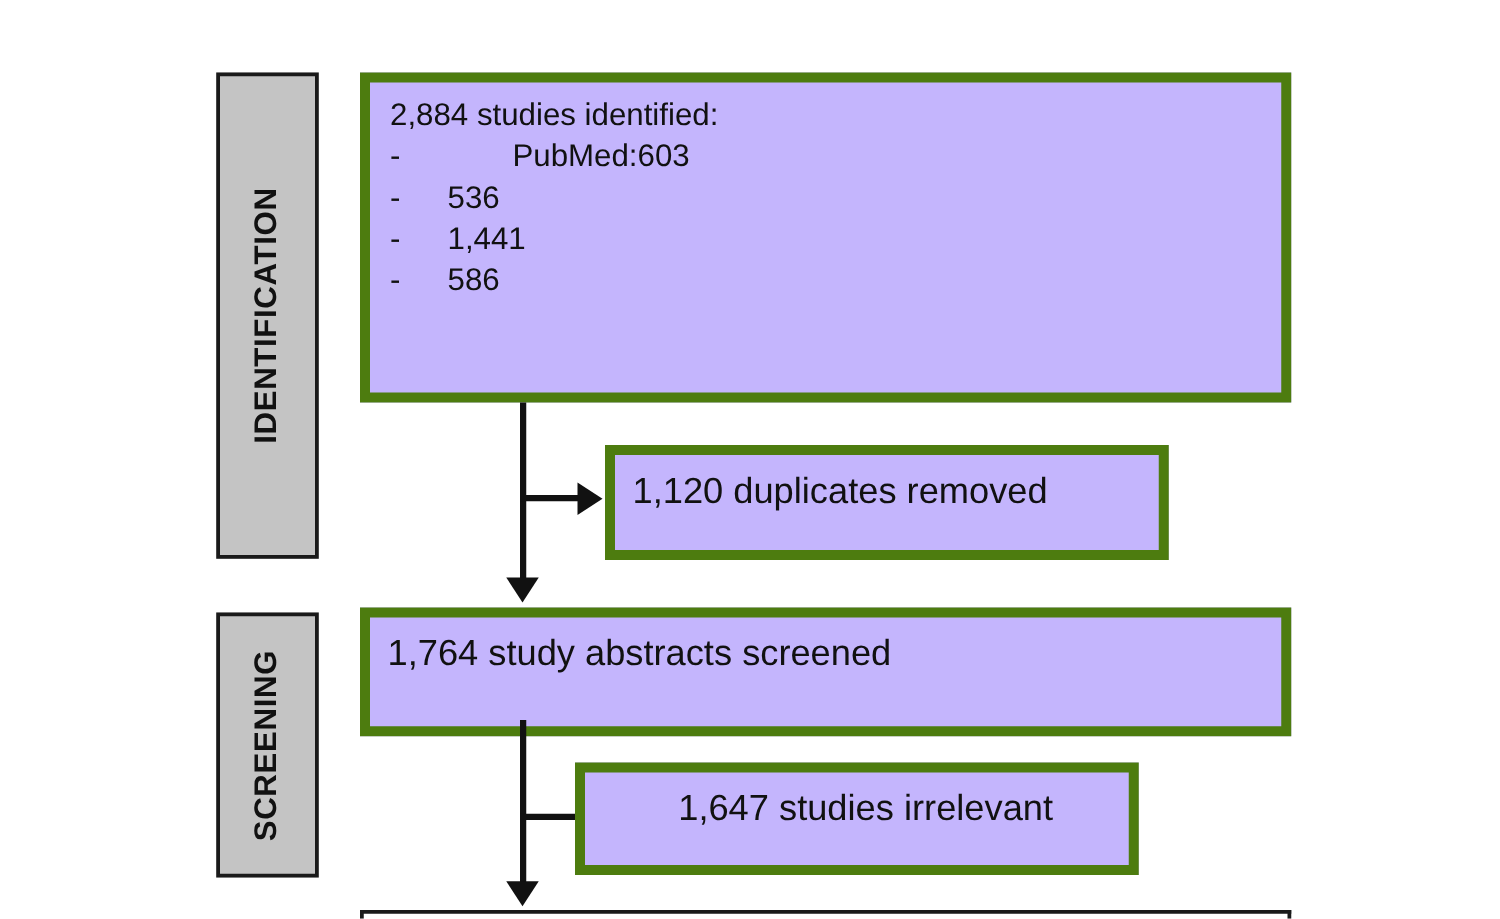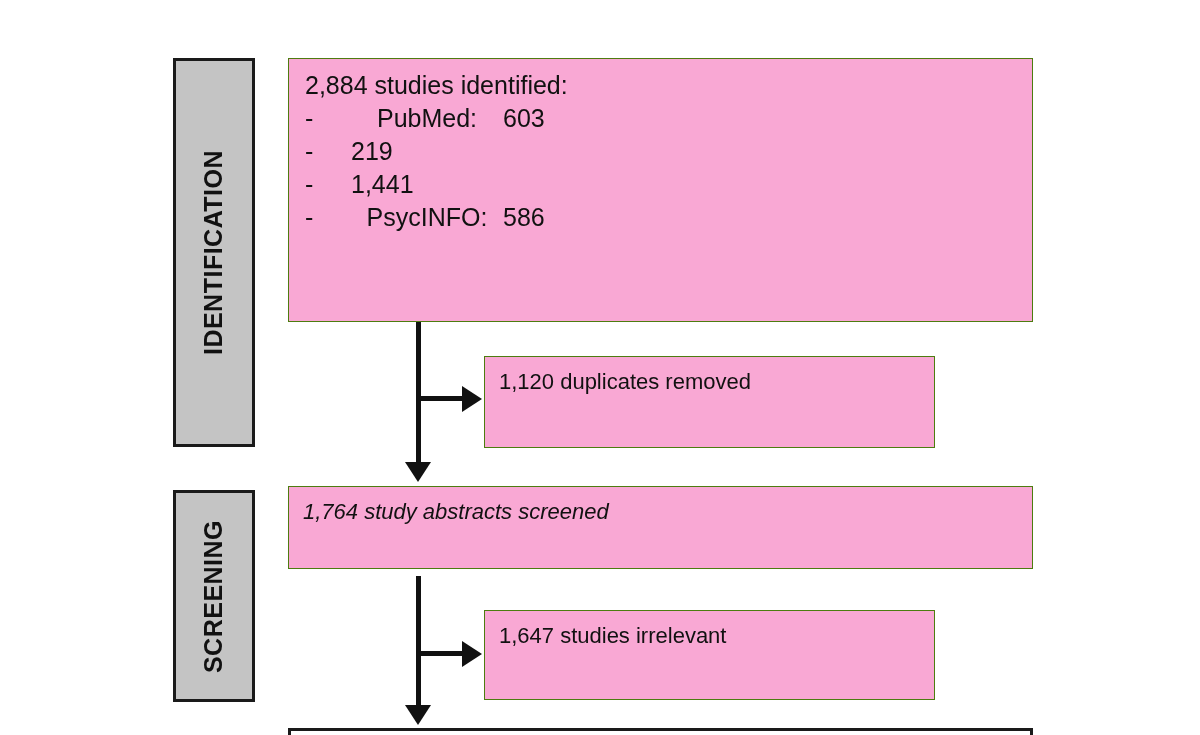--- a/index.html
+++ b/index.html
@@ -35,26 +35,26 @@
     font-size: 25px;
     font-weight: bold;
     letter-spacing: 0.5px;
     color: #111111;
     line-height: 1;
   }
 
   
   .flow-box {
     position: absolute;
-    background: #f9a8d4;
-    border: 1px solid #4d7c0f;
+    background: #c4b5fd;
+    border: 8px solid #4d7c0f;
     box-sizing: border-box;
   }
   .box-text {
-    font-size: 22px;
+    font-size: 29px;
     color: #111111;
     line-height: 1.28;
     white-space: nowrap;
   }
 
   
   #box-identified {
     padding: 12px 0 0 16px;
   }
   #box-identified .headline {
@@ -76,21 +76,21 @@
     line-height: 1.32;
   }
   .source-bullet {
     width: 46px;
     flex: 0 0 46px;
     text-align: left;
   }
   .source-name {
     width: 152px;
     flex: 0 0 152px;
-    text-align: center;
+    text-align: right;
   }
   .source-count {
     text-align: right;
   }
 
   
   .single-line {
     padding: 11px 0 0 14px;
   }
 
@@ -149,56 +149,55 @@
     <div class="source-list">
 
       <div class="source-row">
         <span class="source-bullet">-</span>
         <span class="source-name">PubMed:</span>
         <span class="source-count">603</span>
       </div>
 
       <div class="source-row">
         <span class="source-bullet">-</span>
-        <span class="source-count">219</span>
+        <span class="source-count">536</span>
       </div>
 
       <div class="source-row">
         <span class="source-bullet">-</span>
         <span class="source-count">1,441</span>
       </div>
 
       <div class="source-row">
         <span class="source-bullet">-</span>
-        <span class="source-name">PsycINFO:</span>
         <span class="source-count">586</span>
       </div>
 
     </div>
   </div>
 
   <div class="v-line" style="left:416px; top:322px; height:143px;"></div>
   <div class="arrow-down" style="left:405px; top:462px;"></div>
 
   <div class="h-line" style="left:416px; top:396px; width:50px;"></div>
   <div class="arrow-right" style="left:462px; top:386px;"></div>
 
   <div class="flow-box single-line" id="box-duplicates" style="left:484px; top:356px; width:451px; height:92px;">
     <span class="box-text">1,120 duplicates removed</span>
   </div>
 
-  <div class="flow-box single-line" id="box-screened" style="left:288px; top:486px; width:745px; height:83px;font-style:italic;">
+  <div class="flow-box single-line" id="box-screened" style="left:288px; top:486px; width:745px; height:103px;">
     <span class="box-text">1,764 study abstracts screened</span>
   </div>
 
   <div class="v-line" style="left:416px; top:576px; height:140px;"></div>
   <div class="arrow-down" style="left:405px; top:705px;"></div>
 
   <div class="h-line" style="left:416px; top:651px; width:50px;"></div>
   <div class="arrow-right" style="left:462px; top:641px;"></div>
 
-  <div class="flow-box single-line" id="box-irrelevant" style="left:484px; top:610px; width:451px; height:90px;">
+  <div class="flow-box single-line" id="box-irrelevant" style="left:460px; top:610px; width:451px; height:90px;text-align:center;">
     <span class="box-text">1,647 studies irrelevant</span>
   </div>
 
   <div id="box-eligibility-partial" style="left:288px; top:728px; width:745px; height:10px;"></div>
 
 </div>
 
 </body></html>

